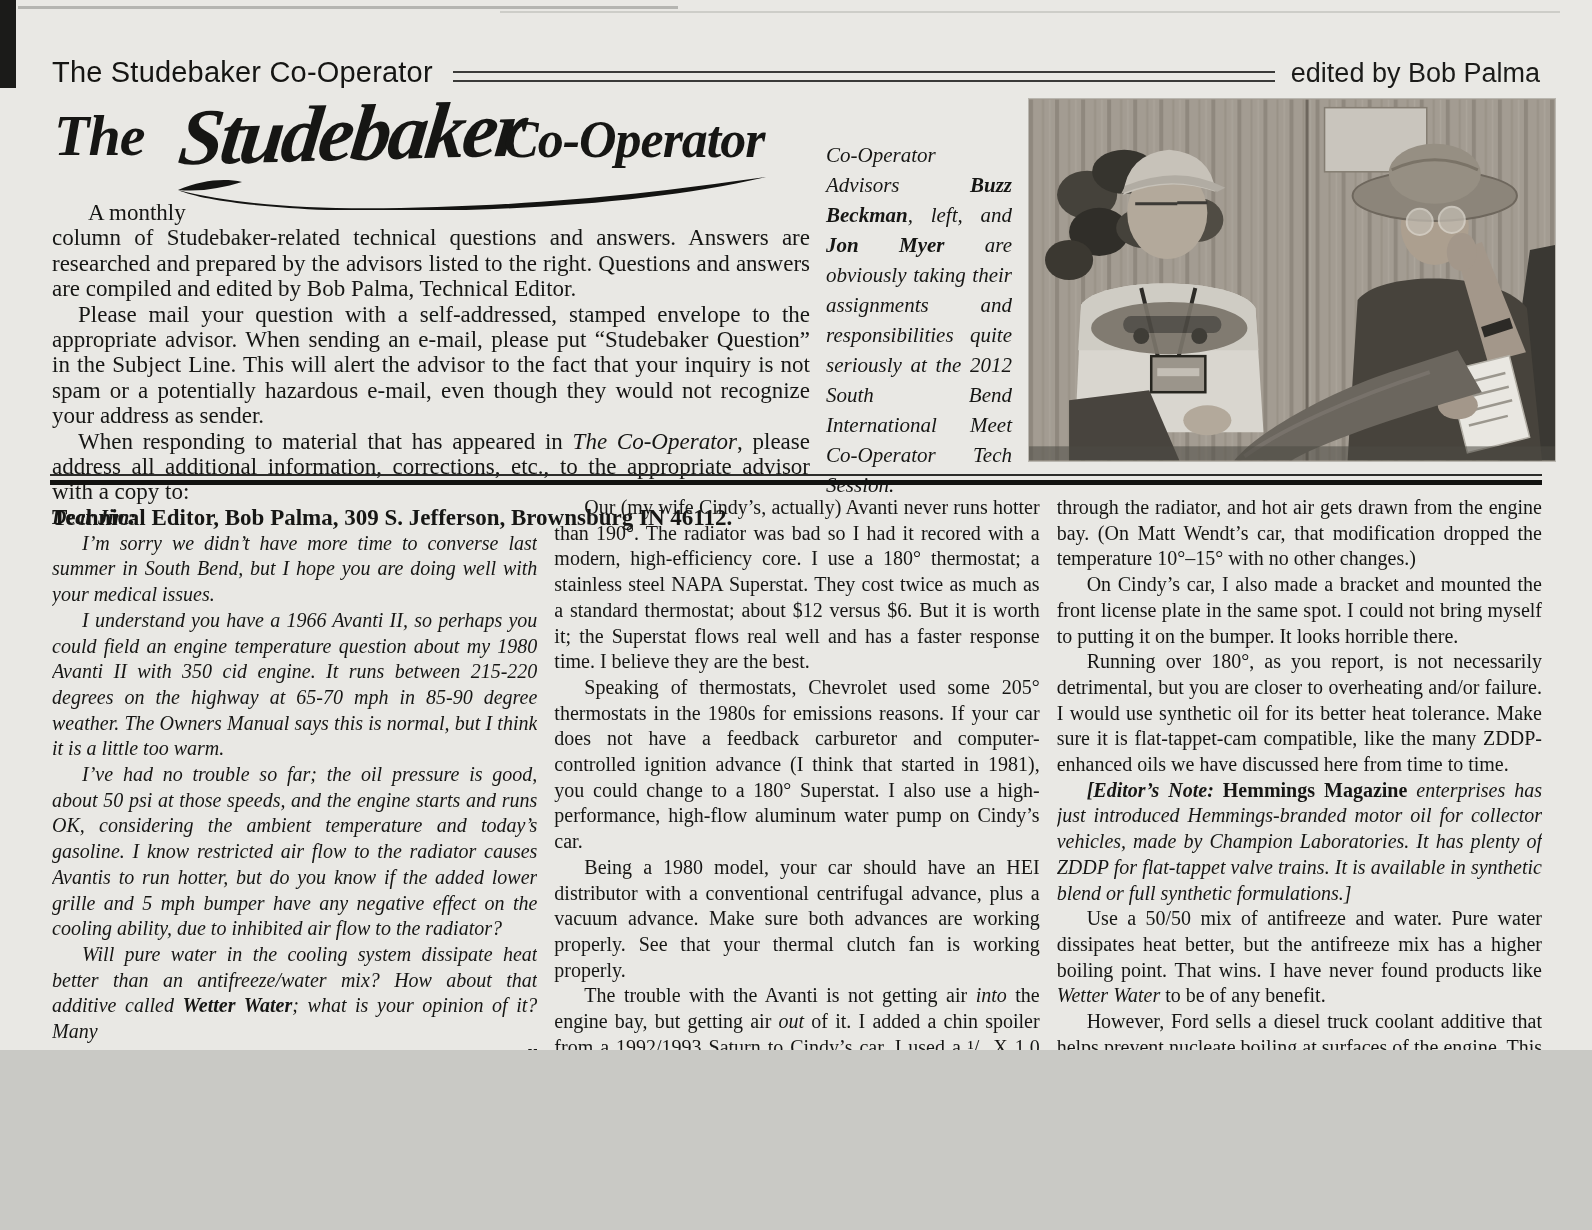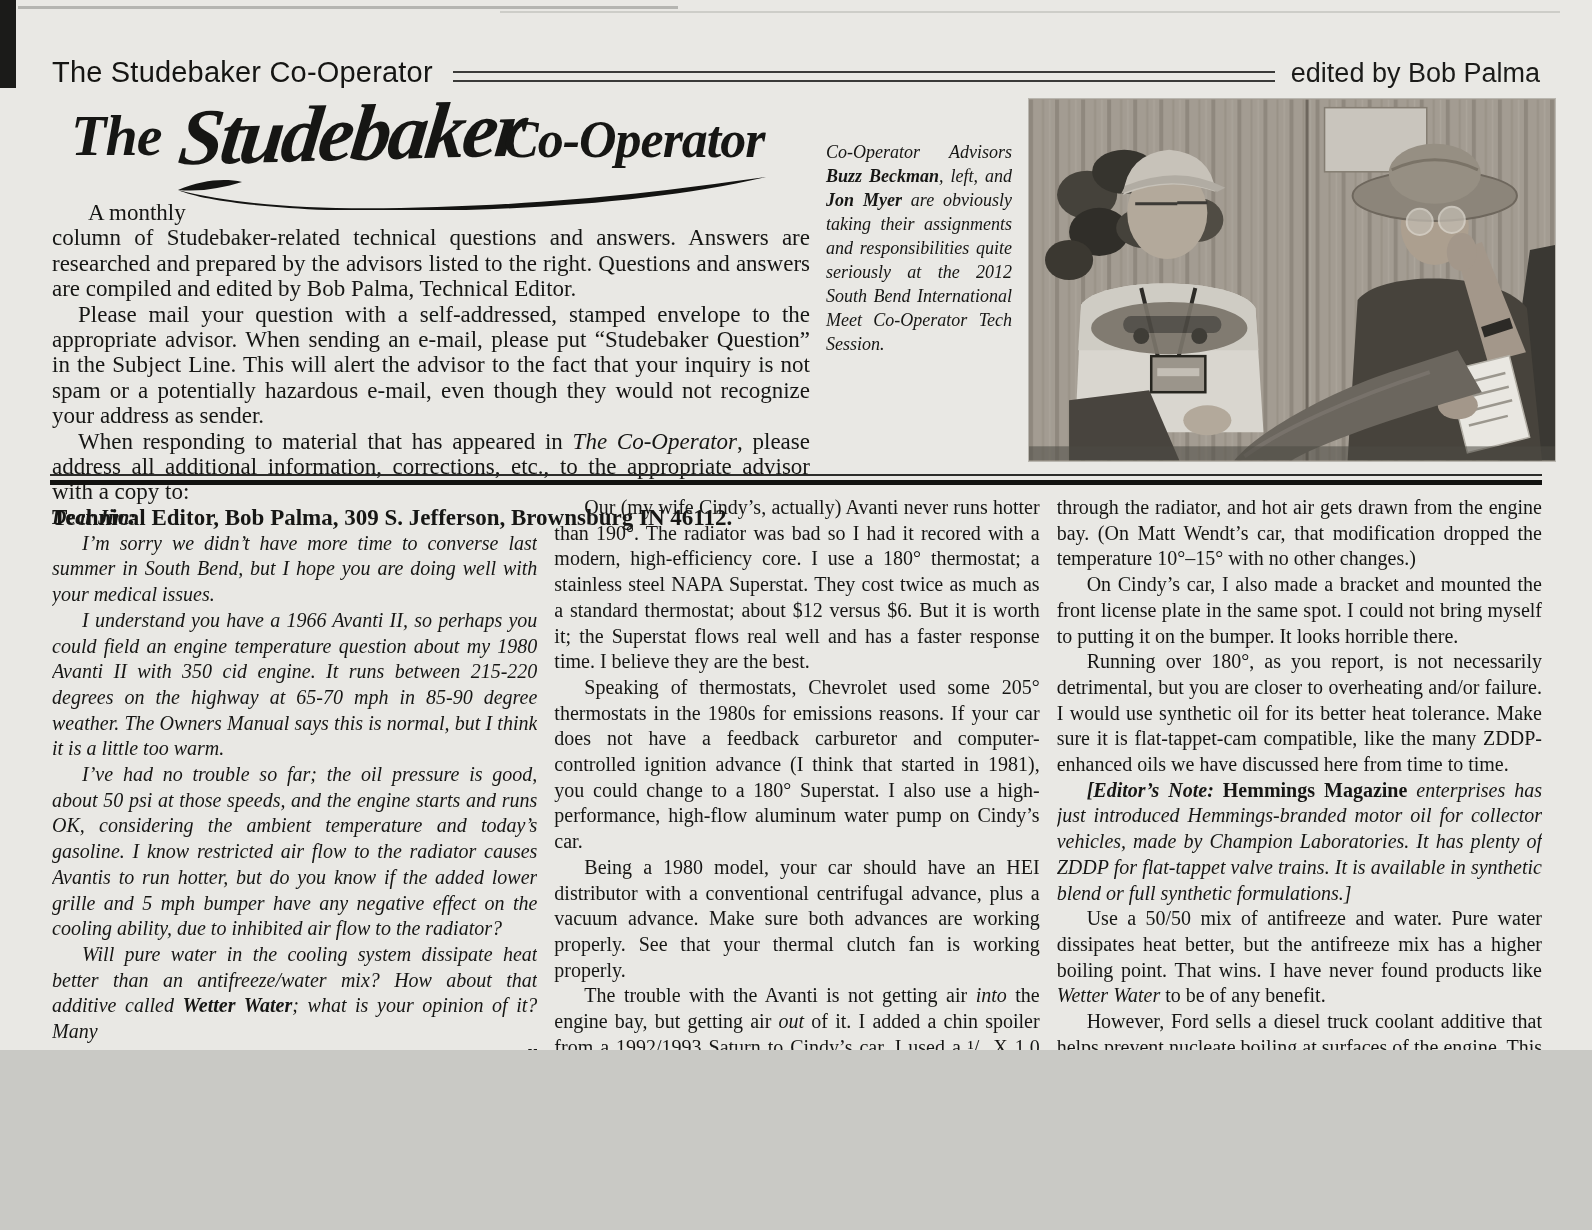--- a/index.html
+++ b/index.html
@@ -30,42 +30,42 @@
   }
   .ph-title{font-size:29px;color:#151513;letter-spacing:.2px;white-space:nowrap;}
   .ph-rule{flex:1 1 auto;height:7px;margin:0 16px 7px 20px;
     border-top:2px solid #3a3a38;border-bottom:2px solid #3a3a38;}
   .ph-credit{font-size:27px;color:#1b1b19;white-space:nowrap;}
   
   .masthead{position:absolute;left:52px;top:96px;width:1504px;display:flex;}
   .mh-left{width:758px;flex:0 0 auto;}
   .logo-row{position:relative;height:104px;white-space:nowrap;}
   .logo-the{
-    position:absolute;left:19px;top:6px;
+    position:absolute;left:2px;top:6px;
     font-size:58px;font-weight:bold;font-style:italic;letter-spacing:-1px;
   }
   .logo-script{
     position:absolute;left:128px;top:-8px;
     font-size:80px;font-weight:bold;font-style:italic;letter-spacing:-3px;
     transform:skewX(-8deg) rotate(-1.5deg);
   }
   .logo-co{
     position:absolute;left:452px;top:14px;
     font-size:52px;font-weight:bold;font-style:italic;letter-spacing:-1px;
   }
   .swash{position:absolute;left:120px;top:78px;width:600px;height:36px;}
   .intro p{margin:0;font-size:23px;line-height:25.4px;text-align:justify;}
   .intro .lead{text-align:left;margin-left:36px;}
   .intro .ind{text-indent:26px;}
   .address{
     margin:2px 0 0 0;font-size:23.5px;font-weight:bold;text-align:center;
   }
   .mh-caption{
     width:186px;flex:0 0 auto;margin-left:16px;padding-top:44px;
-    font-size:18px;line-height:24px;text-align:justify;
+    font-size:21px;line-height:30px;text-align:justify;
   }
   .mh-caption p{margin:0;}
   .photo-wrap{
     width:528px;height:364px;flex:0 0 auto;margin-left:16px;margin-top:2px;
     border:1px solid #b9b6af;box-sizing:border-box;background:#a19a90;
   }
   .photo-wrap svg{display:block;width:100%;height:100%;}
   
   .rule-thick{
     position:absolute;left:50px;right:50px;top:474px;height:4px;

